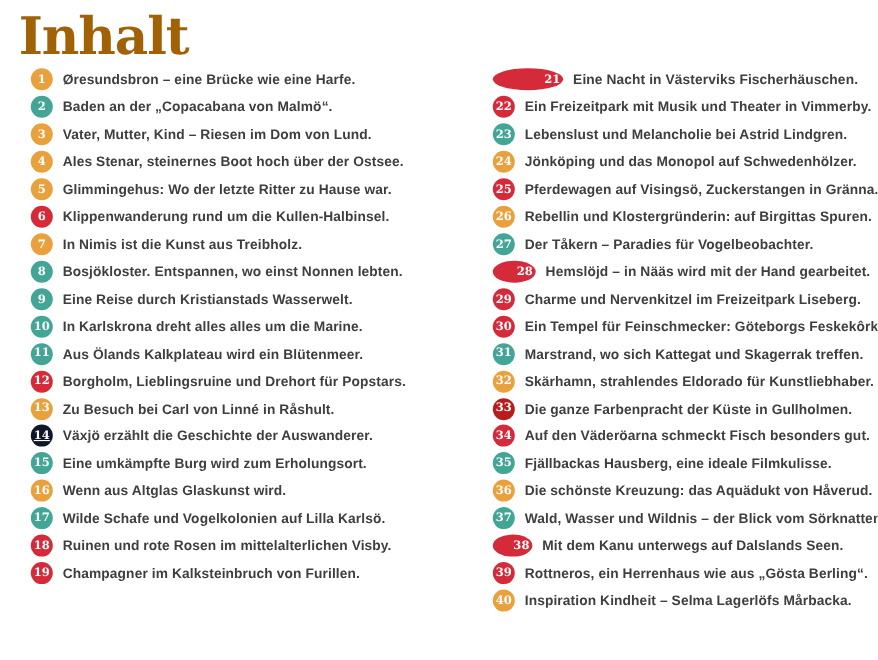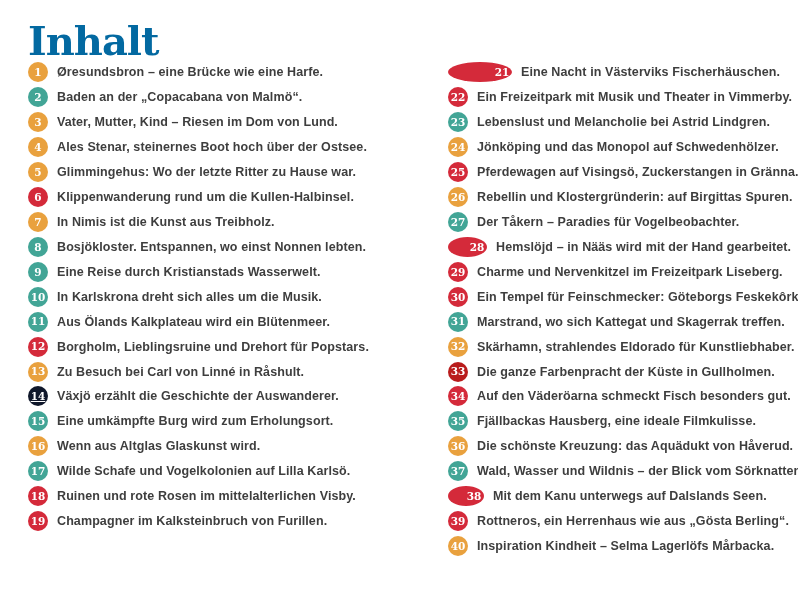--- a/index.html
+++ b/index.html
@@ -12,26 +12,26 @@
     width: 798px;
     height: 600px;
     background: #ffffff;
     overflow: hidden;
     font-family: "Liberation Sans", sans-serif;
   }
   .page-title {
     position: absolute;
     left: 13px;
     top: 2px;
-    margin: 15px;
+    margin: 4px;
     font-family: "DejaVu Serif", serif;
     font-weight: 900;
-    font-size: 40px;
+    font-size: 47px;
     letter-spacing: -1px;
-    color: #0369a1;
+    color: #a16207;
   }
   .toc-column {
     position: absolute;
     top: 60px;
     display: flex;
     flex-direction: column;
   }
   .toc-column.left  { left: 28px;  width: 380px; }
   .toc-column.right { left: 448px; width: 348px; }
   .toc-item {
@@ -99,21 +99,21 @@
       <div class="toc-item">
         <span class="badge" style="background: rgb(66, 165, 150); color: rgb(255, 255, 255);">8</span>
         <span class="toc-text">Bosjökloster. Entspannen, wo einst Nonnen lebten.</span>
       </div>
       <div class="toc-item">
         <span class="badge" style="background: rgb(66, 165, 150); color: rgb(255, 255, 255);">9</span>
         <span class="toc-text">Eine Reise durch Kristianstads Wasserwelt.</span>
       </div>
       <div class="toc-item">
         <span class="badge" style="background: rgb(66, 165, 150); color: rgb(255, 255, 255);">10</span>
-        <span class="toc-text">In Karlskrona dreht sich alles um die Musik.</span>
+        <span class="toc-text">In Karlskrona dreht alles alles um die Marine.</span>
       </div>
       <div class="toc-item">
         <span class="badge" style="background: rgb(66, 165, 150); color: rgb(255, 255, 255);">11</span>
         <span class="toc-text">Aus Ölands Kalkplateau wird ein Blütenmeer.</span>
       </div>
       <div class="toc-item">
         <span class="badge" style="background: rgb(212, 42, 58); color: rgb(255, 255, 255);">12</span>
         <span class="toc-text">Borgholm, Lieblingsruine und Drehort für Popstars.</span>
       </div>
       <div class="toc-item">

